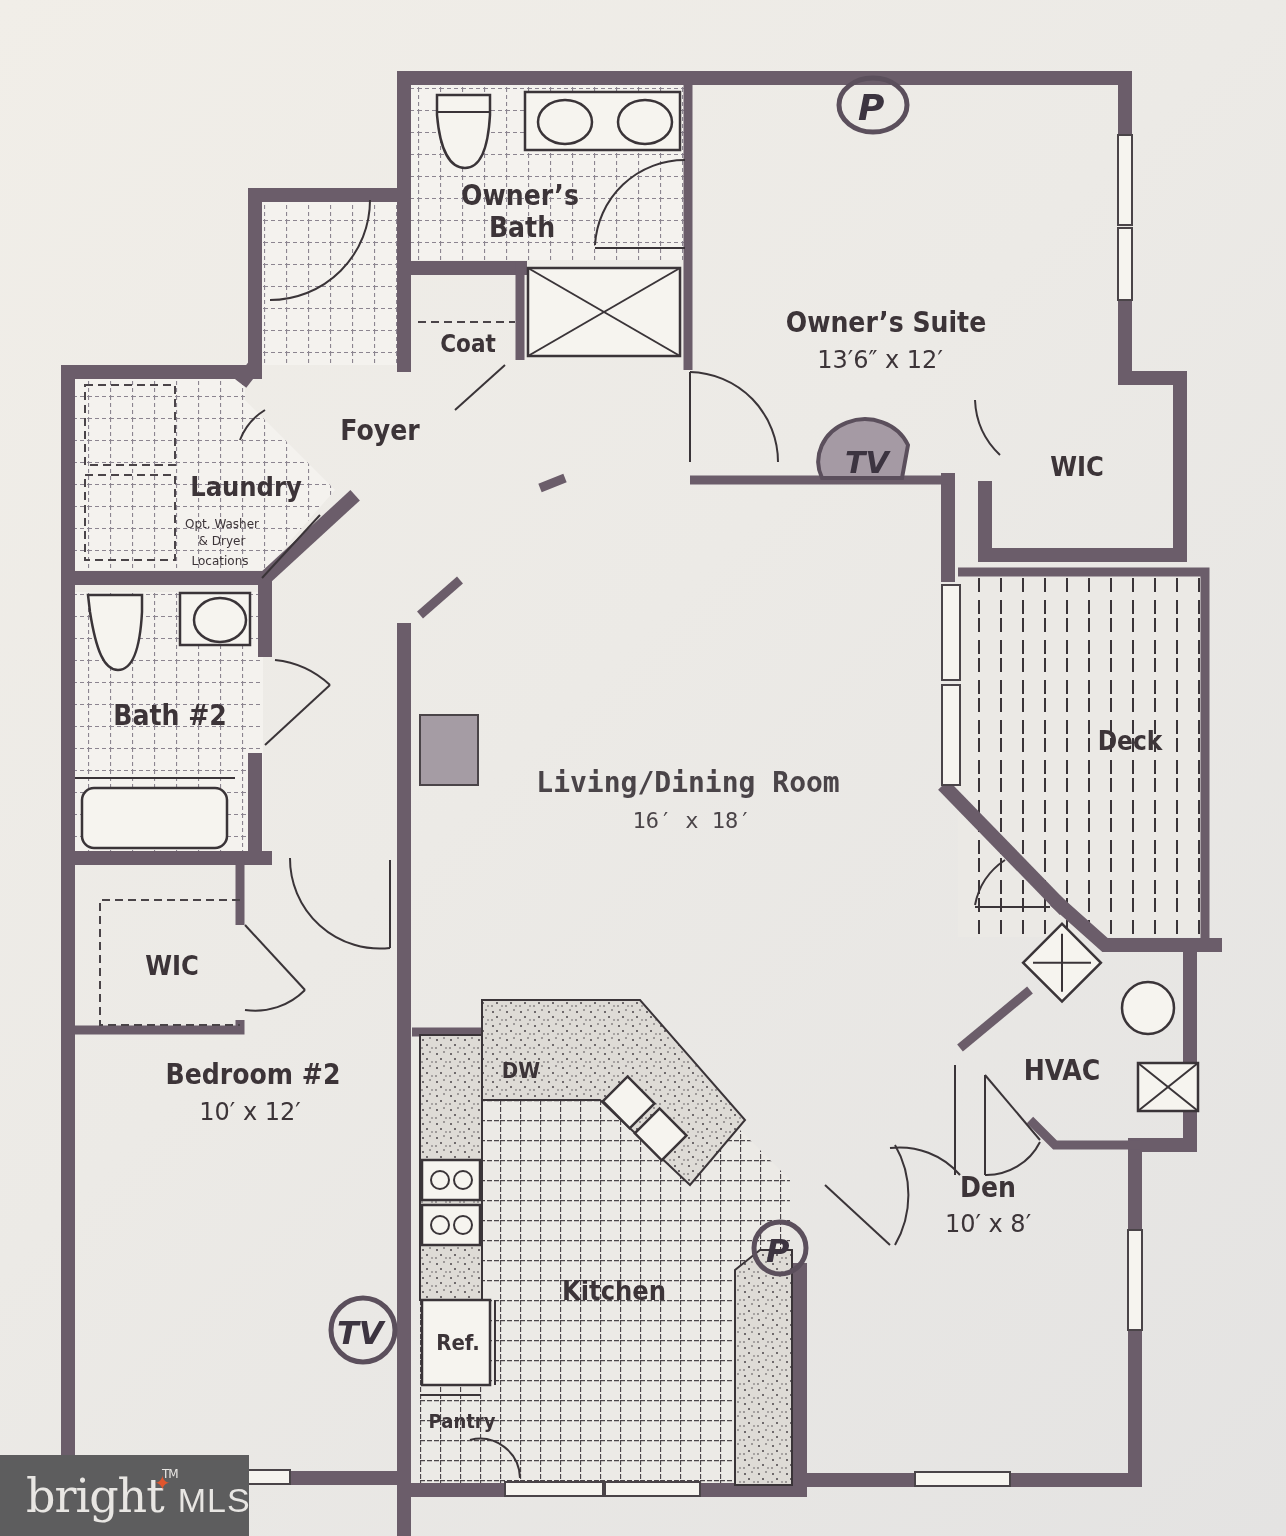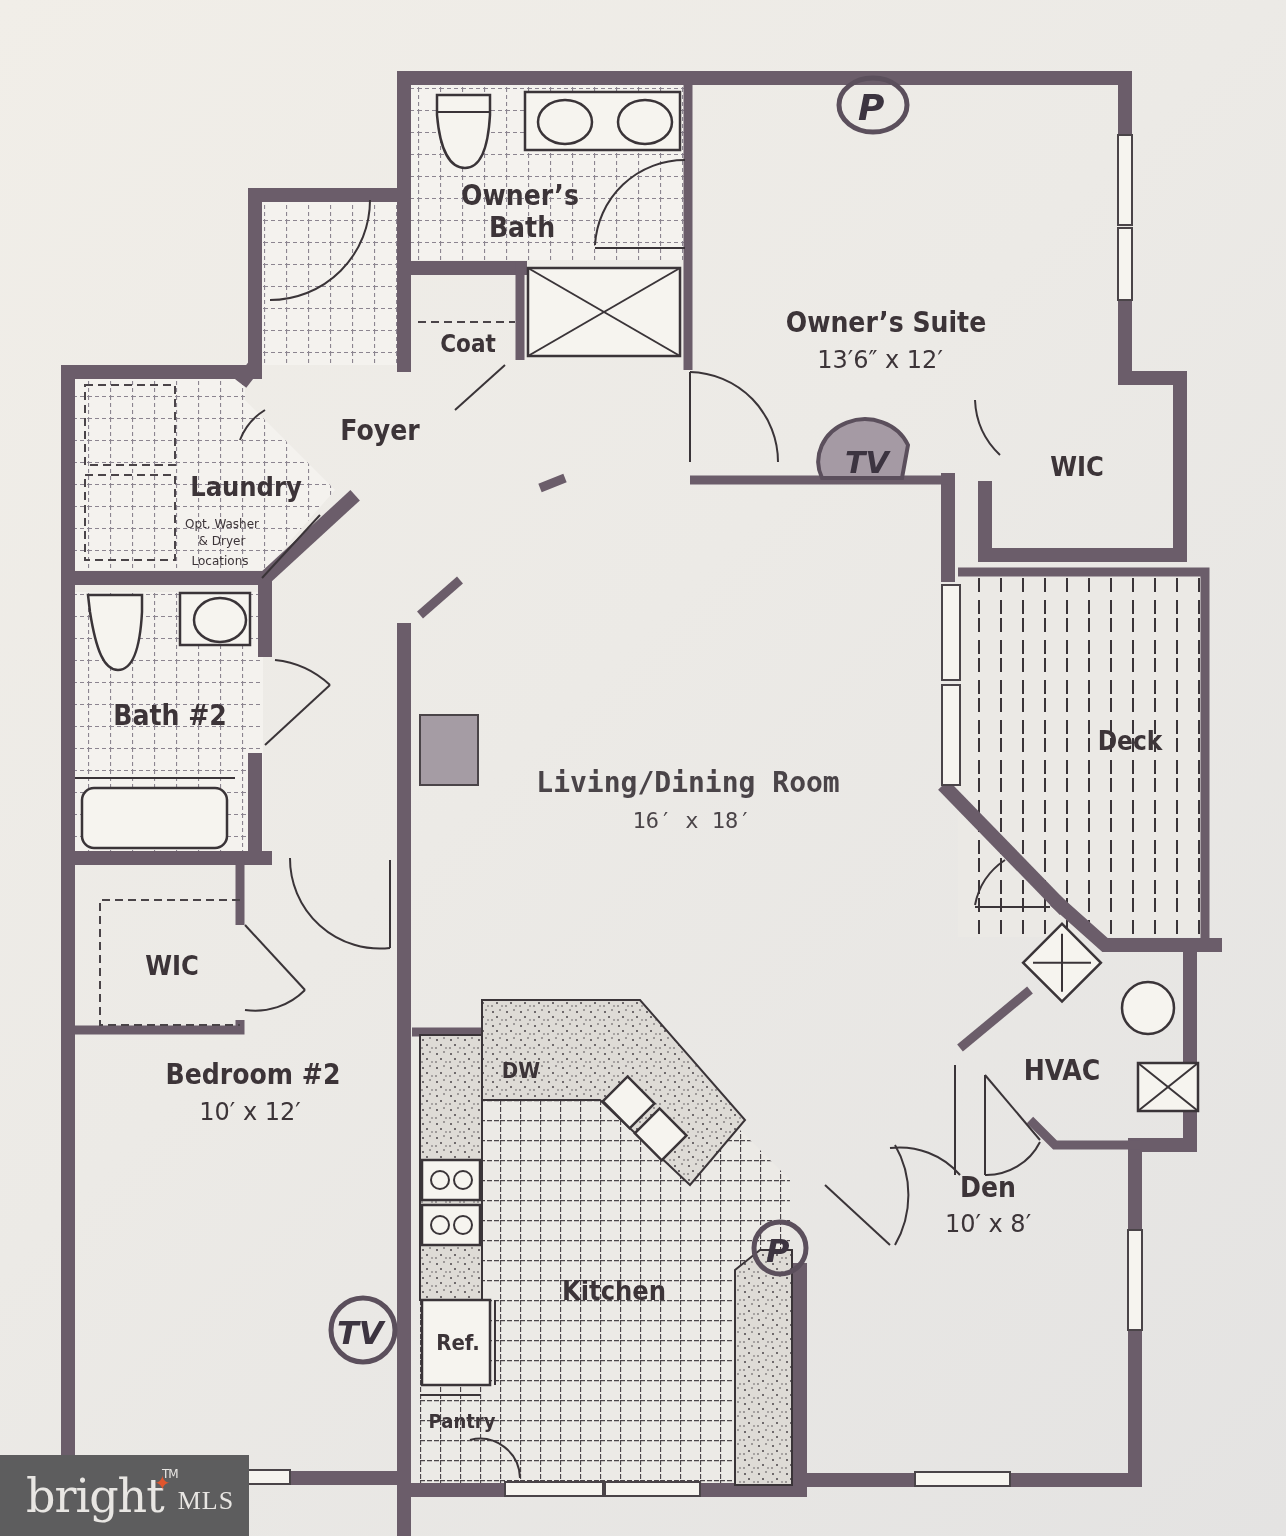--- a/index.html
+++ b/index.html
@@ -26,21 +26,21 @@
   .hand { fill:none; stroke:#5b4f5c; stroke-width:5; }
   .handfill { fill:#a59aa4; stroke:#5b4f5c; stroke-width:4; }
   .handtext { font-family:"DejaVu Sans", sans-serif; fill:#3c3440; font-style:italic; font-weight:bold; }
   #logo {
     position:absolute; left:0; top:1455px; width:249px; height:81px;
     background:#5d5d5e; display:flex; align-items:center; padding-left:26px; box-sizing:border-box;
   }
   #logo .brand { font-family:"DejaVu Serif", serif; font-size:46px; color:#e8e6e3; letter-spacing:-1px; position:relative; }
   #logo .star { position:absolute; color:#e0552d; font-size:20px; top:2px; right:-6px; }
   #logo .tm { position:absolute; color:#e8e6e3; font-size:12px; top:-2px; right:-14px; font-family:"DejaVu Sans", sans-serif; }
-  #logo .mls { font-family:Liberation Serif, serif; font-size:26px; color:#e8e6e3; margin-left:14px; margin-top:10px; letter-spacing:1px; }
+  #logo .mls { font-family:Liberation Sans, sans-serif; font-size:34px; color:#e8e6e3; margin-left:14px; margin-top:10px; letter-spacing:1px; }
 </style>
 </head>
 <body>
 
 <svg id="plan" viewBox="0 0 1286 1536" xmlns="http://www.w3.org/2000/svg">
   <defs>
     <pattern id="tiles" width="22" height="22" patternUnits="userSpaceOnUse">
       <rect width="22" height="22" fill="#f4f2ee"></rect>
       <path d="M0 0.5 H22 M0.5 0 V22" stroke="#8c8590" stroke-width="1.2" stroke-dasharray="4 3"></path>
     </pattern>

